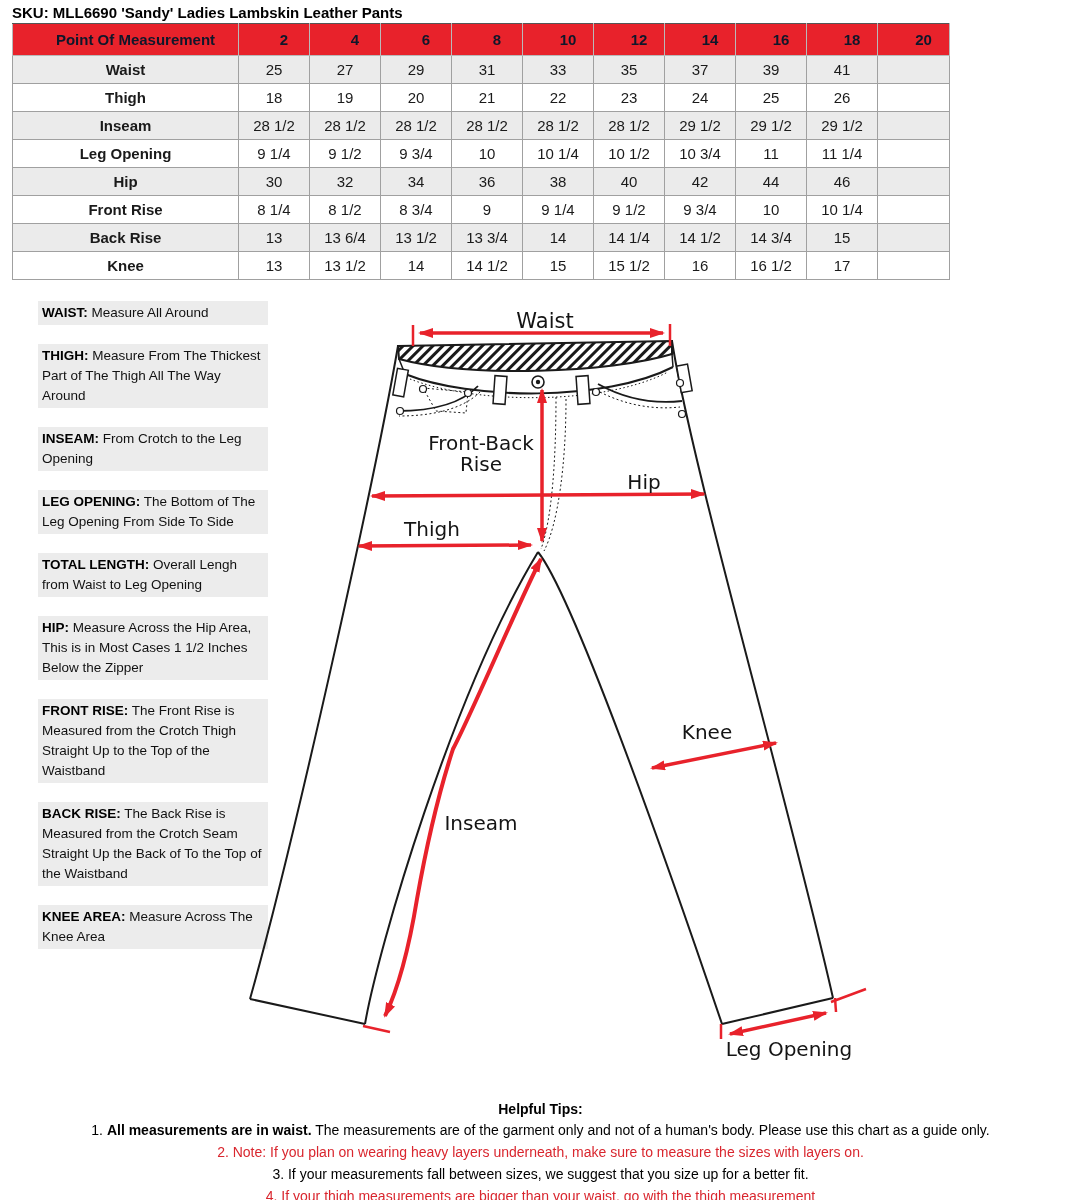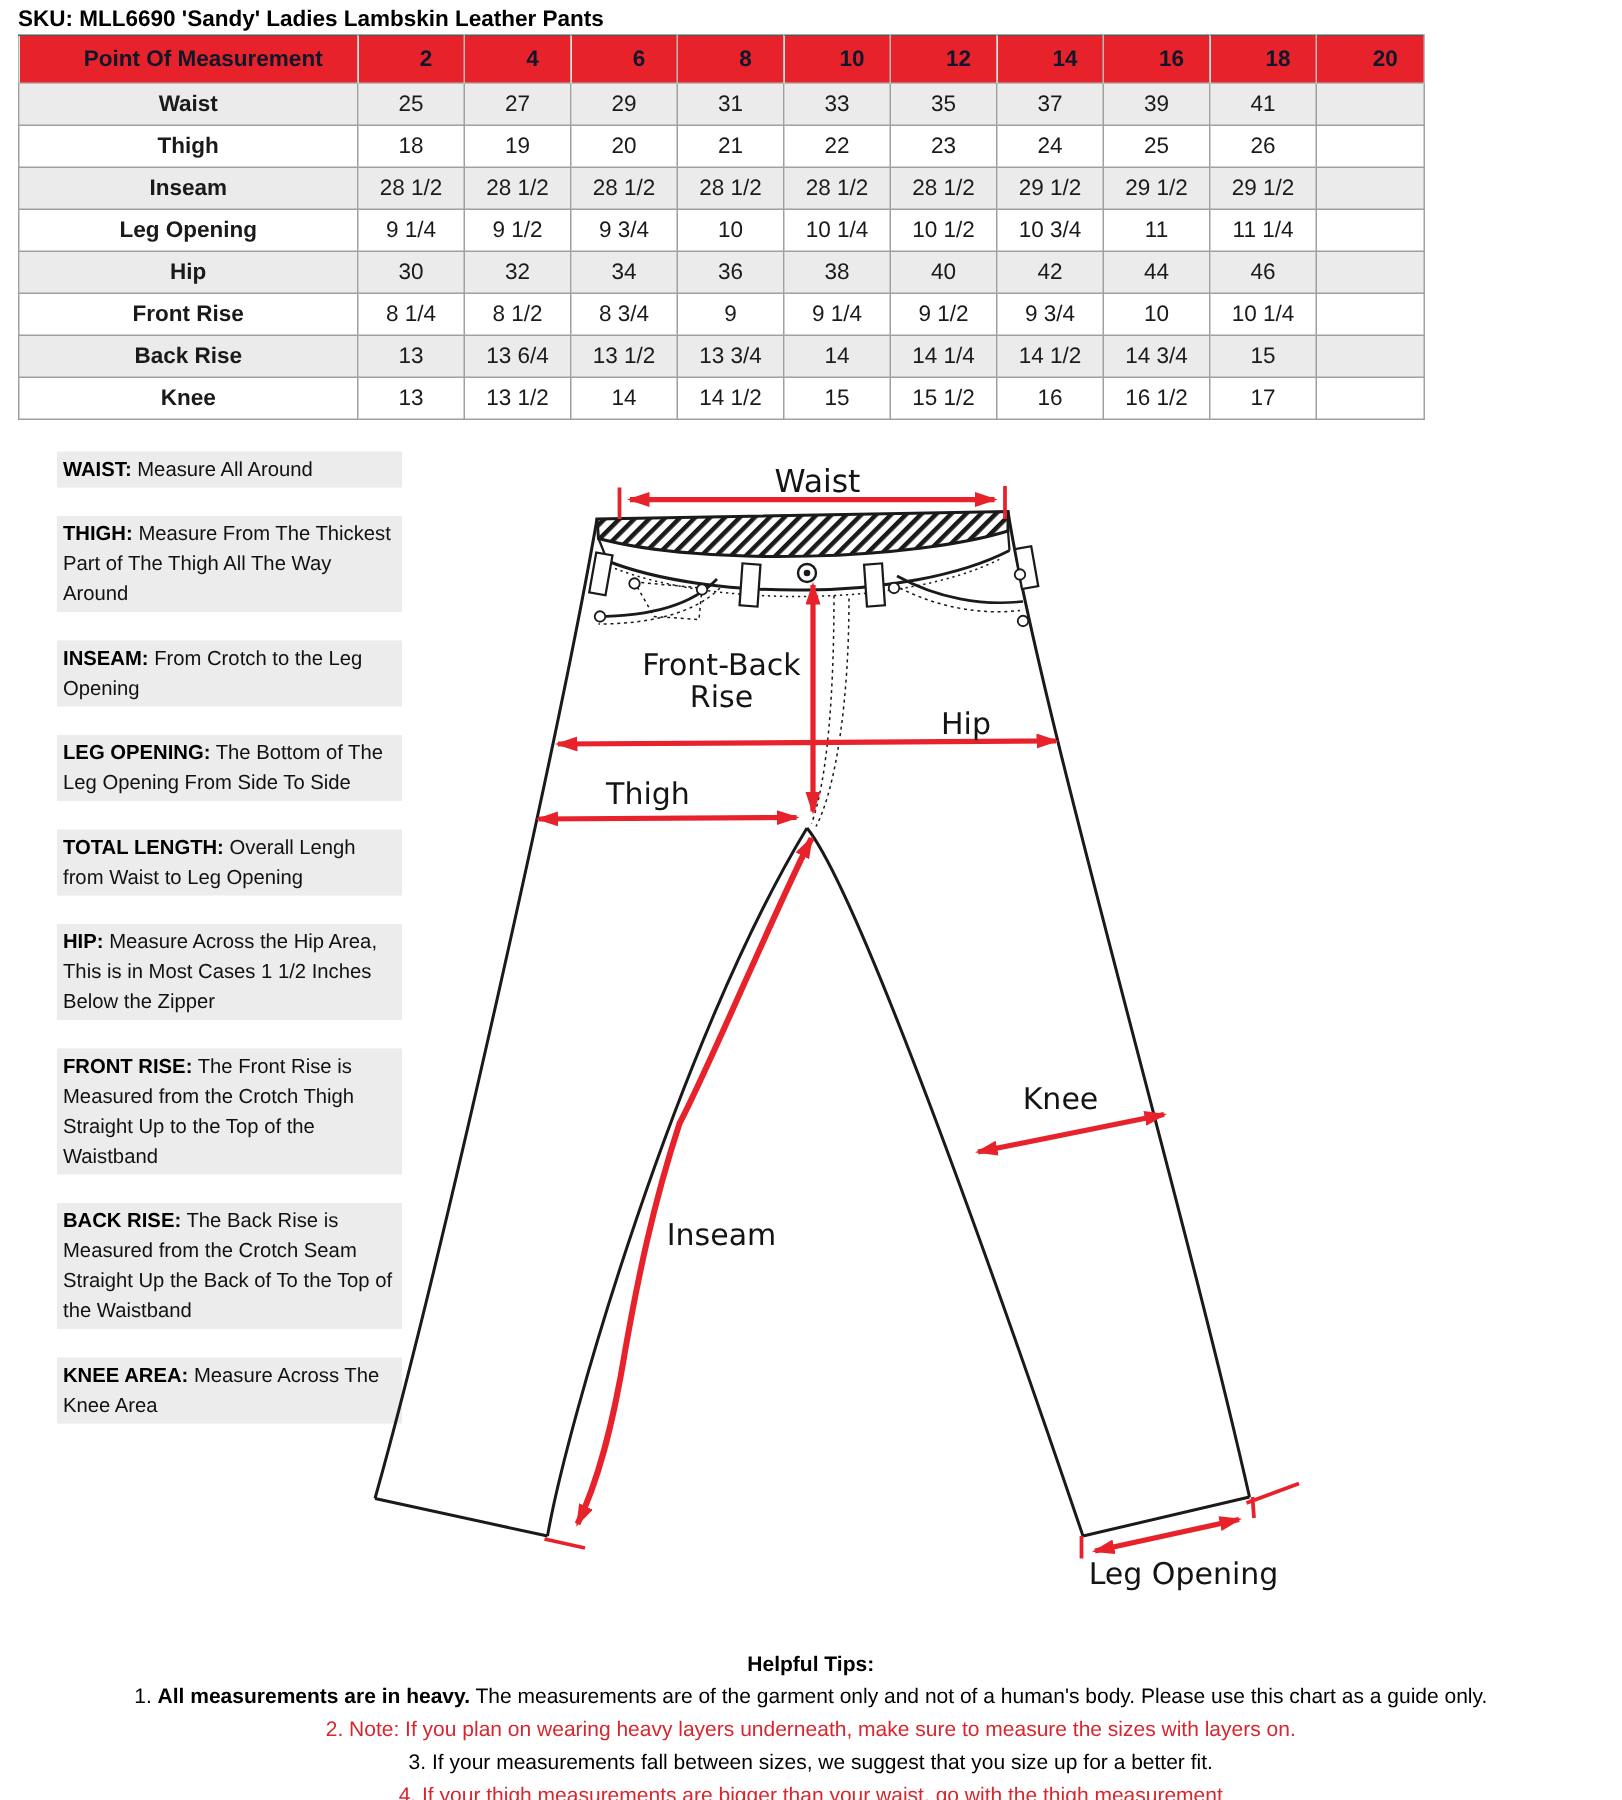--- a/index.html
+++ b/index.html
@@ -296,18 +296,18 @@
     <text class="dlabel" text-anchor="middle" x="192" y="237">Thigh</text>
     <text class="dlabel" text-anchor="middle" x="467" y="440">Knee</text>
     <text class="dlabel" text-anchor="middle" x="241" y="531">Inseam</text>
     <text class="dlabel" text-anchor="middle" x="549" y="757">Leg Opening</text>
   </svg>
 </div>
 
 <div class="tips">
   <div class="tips-heading">Helpful Tips:</div>
   <div>
-      <div class="tip-line" style="color: rgb(0, 0, 0);"><span>1. </span><b>All measurements are in heavy.</b><span> The measurements are of the garment only and not of a human's body. Please use this chart as a guide only.</span></div>
+      <div class="tip-line" style="color: rgb(0, 0, 0);"><span>1. </span><b>All measurements are in waist.</b><span> The measurements are of the garment only and not of a human's body. Please use this chart as a guide only.</span></div>
       <div class="tip-line" style="color: rgb(217, 38, 46);"><span>2. </span><b></b><span>Note: If you plan on wearing heavy layers underneath, make sure to measure the sizes with layers on.</span></div>
       <div class="tip-line" style="color: rgb(0, 0, 0);"><span>3. </span><b></b><span>If your measurements fall between sizes, we suggest that you size up for a better fit.</span></div>
       <div class="tip-line" style="color: rgb(217, 38, 46);"><span>4. </span><b></b><span>If your thigh measurements are bigger than your waist, go with the thigh measurement</span></div>
     </div>
 </div>
 
 </body></html>

